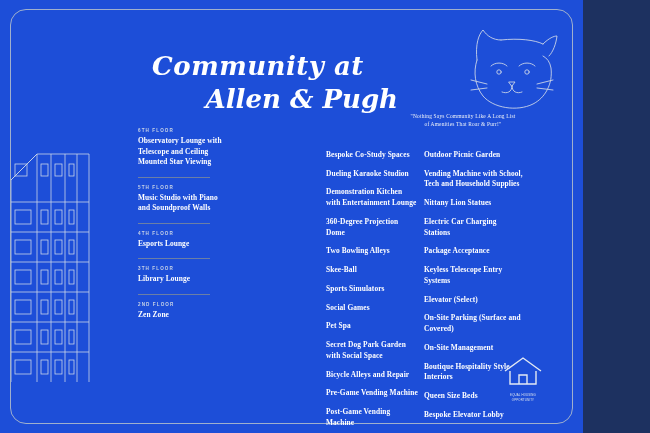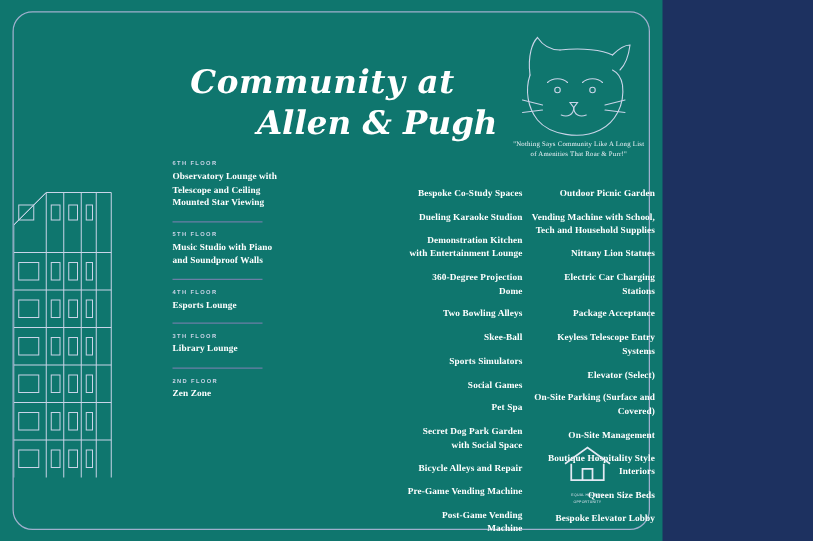--- a/index.html
+++ b/index.html
@@ -9,23 +9,23 @@
   }
   body {
     width: 650px;
     height: 433px;
     overflow: hidden;
     font-family: "Liberation Serif", serif;
     color: #ffffff;
   }
   .poster {
     position: relative;
-    width: 530px;
+    width: 583px;
     height: 433px;
-    background: #0f766e;
+    background: #1d4ed8;
     box-sizing: border-box;
   }
   .border-frame {
     position: absolute;
     left: 10px;
     top: 9px;
     right: 10px;
     bottom: 9px;
     border: 1px solid #9fb0cd;
     border-radius: 16px;
@@ -123,21 +123,21 @@
   .amen-col {
     position: absolute;
     top: 150px;
     font-size: 7.4px;
     line-height: 1.45;
     font-weight: bold;
     letter-spacing: 0.1px;
   }
   .amen-col.c1 { left: 326px; width: 92px; }
   .amen-col.c2 { left: 424px; width: 100px; }
-  .amen-item { margin-bottom: 8px; text-align: right; }
+  .amen-item { margin-bottom: 8px; }
 
   
   .housing-logo {
     position: absolute;
     right: 38px;
     bottom: 32px;
     width: 44px;
     height: 48px;
     text-align: center;
   }

